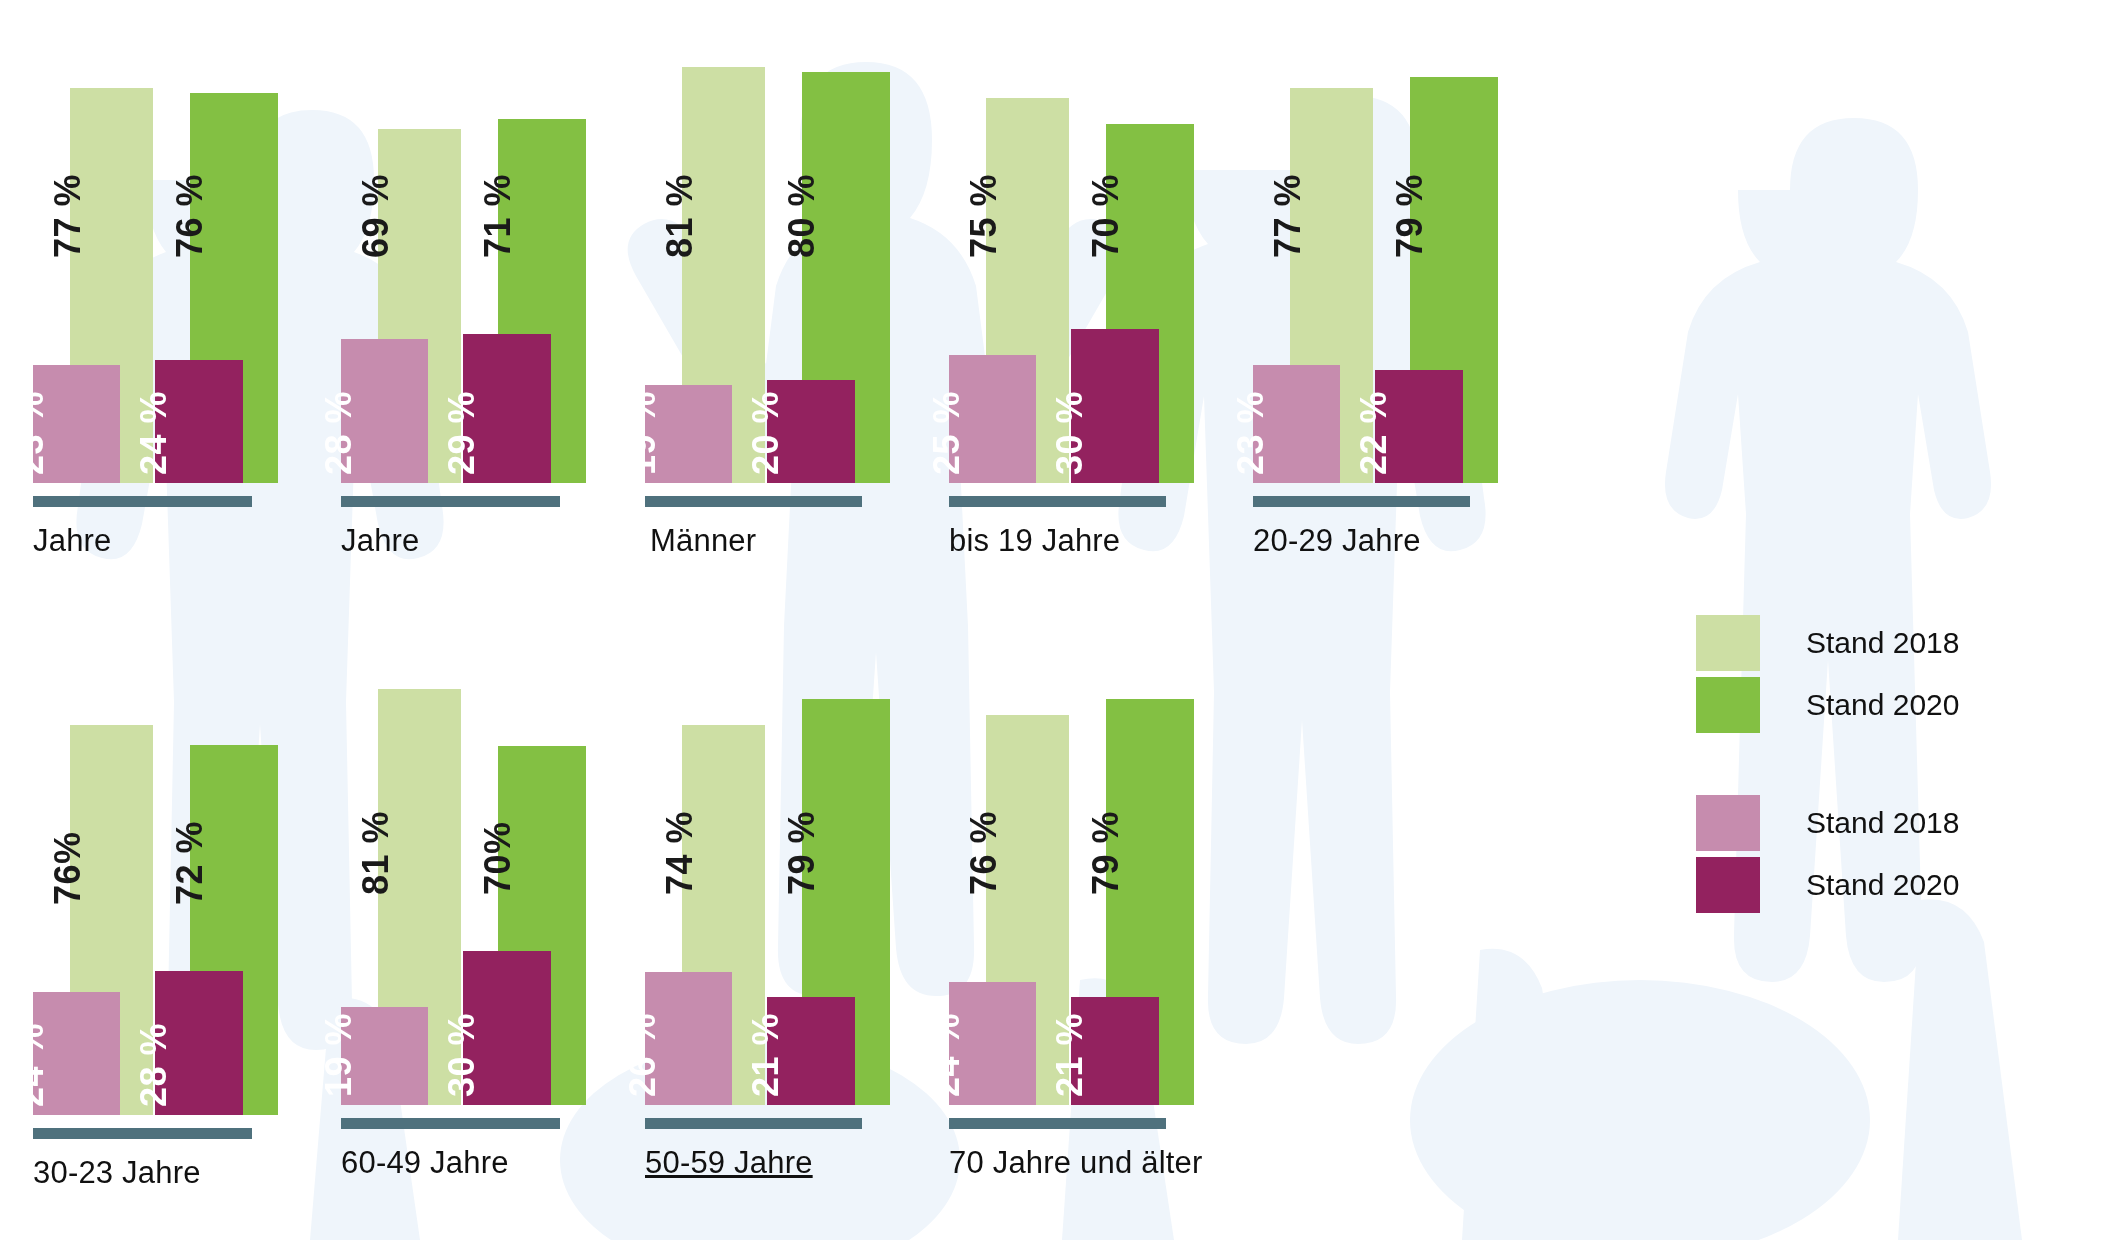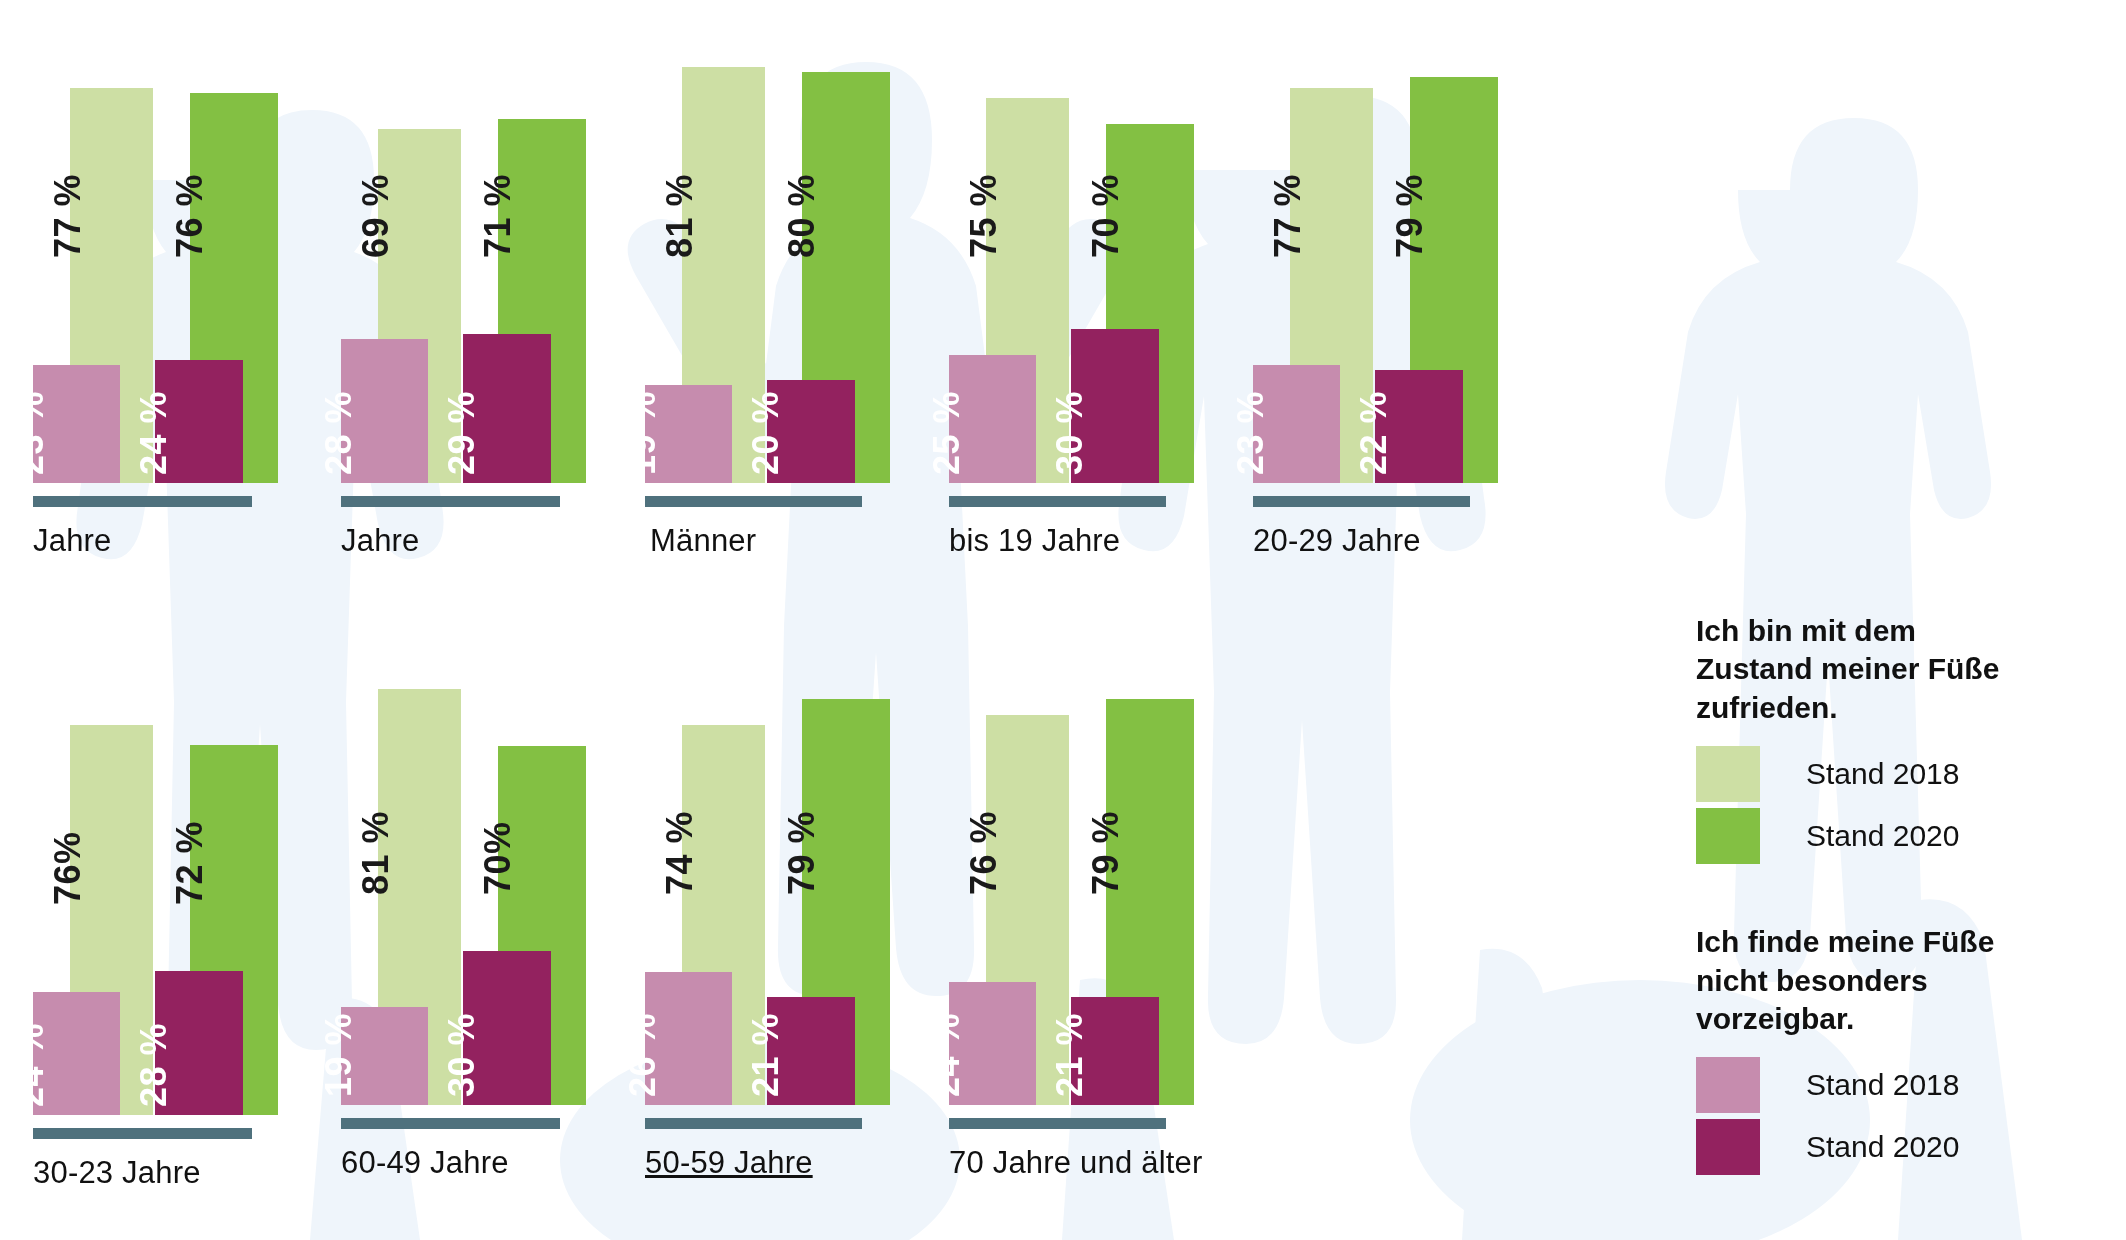--- a/index.html
+++ b/index.html
@@ -276,33 +276,31 @@
       <div class="vlabel on-dark" style="left:16px;bottom:8px;">24 %</div>
       <div class="vlabel on-dark" style="left:139px;bottom:8px;">21 %</div>
     </div>
     <div class="axis-rule" style="left:0px;top:473px;width:217px;"></div>
     <div class="group-label" style="left:0px;top:500px;">70 Jahre und älter</div>
   </div>
 
   <div id="legend">
 
     <div class="legend-block">
-      <div class="legend-title">Ich bin mit dem Zustand meiner Füße zufrieden.</div>
       <div class="legend-row">
         <span class="swatch sw-lg"></span>
         <span class="legend-label">Stand 2018</span>
       </div>
       <div class="legend-row">
         <span class="swatch sw-dg"></span>
         <span class="legend-label">Stand 2020</span>
       </div>
     </div>
 
     <div class="legend-block">
-      <div class="legend-title">Ich finde meine Füße nicht besonders vorzeigbar.</div>
       <div class="legend-row">
         <span class="swatch sw-lp"></span>
         <span class="legend-label">Stand 2018</span>
       </div>
       <div class="legend-row">
         <span class="swatch sw-dp"></span>
         <span class="legend-label">Stand 2020</span>
       </div>
     </div>
 

